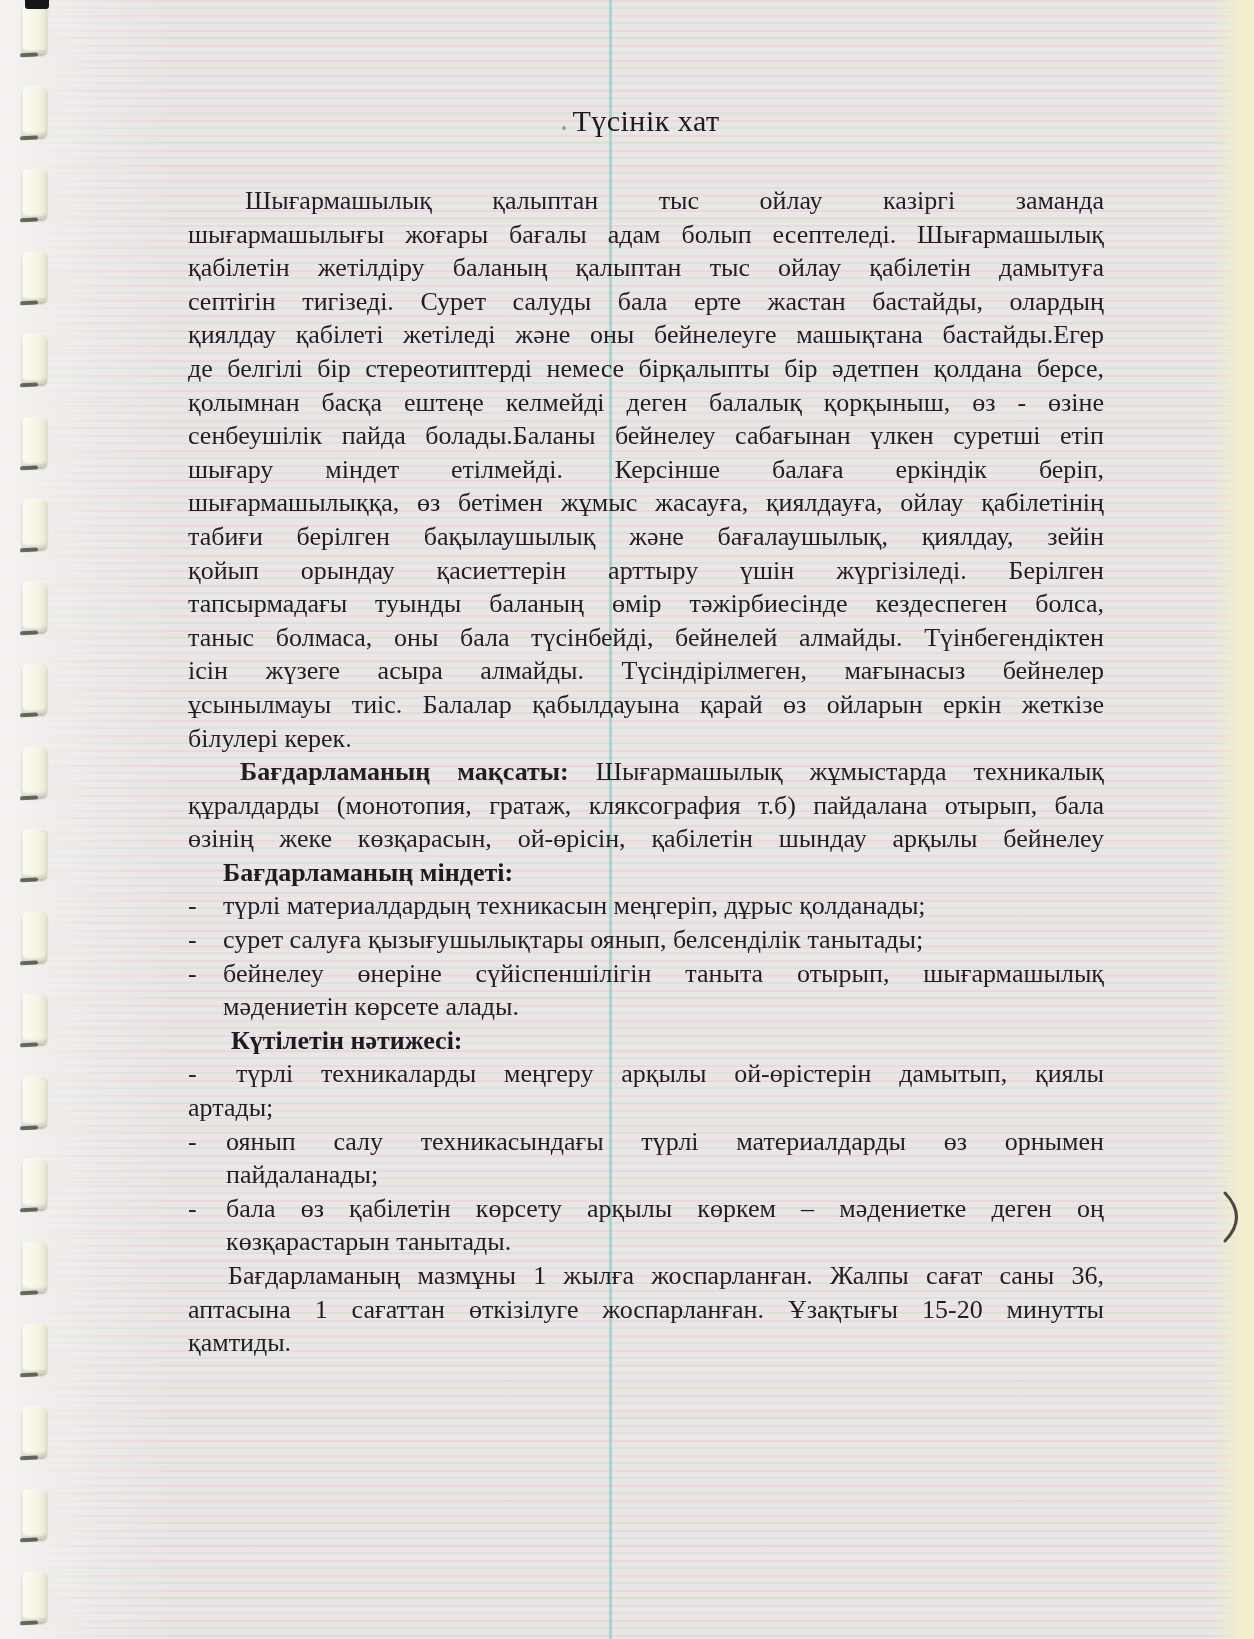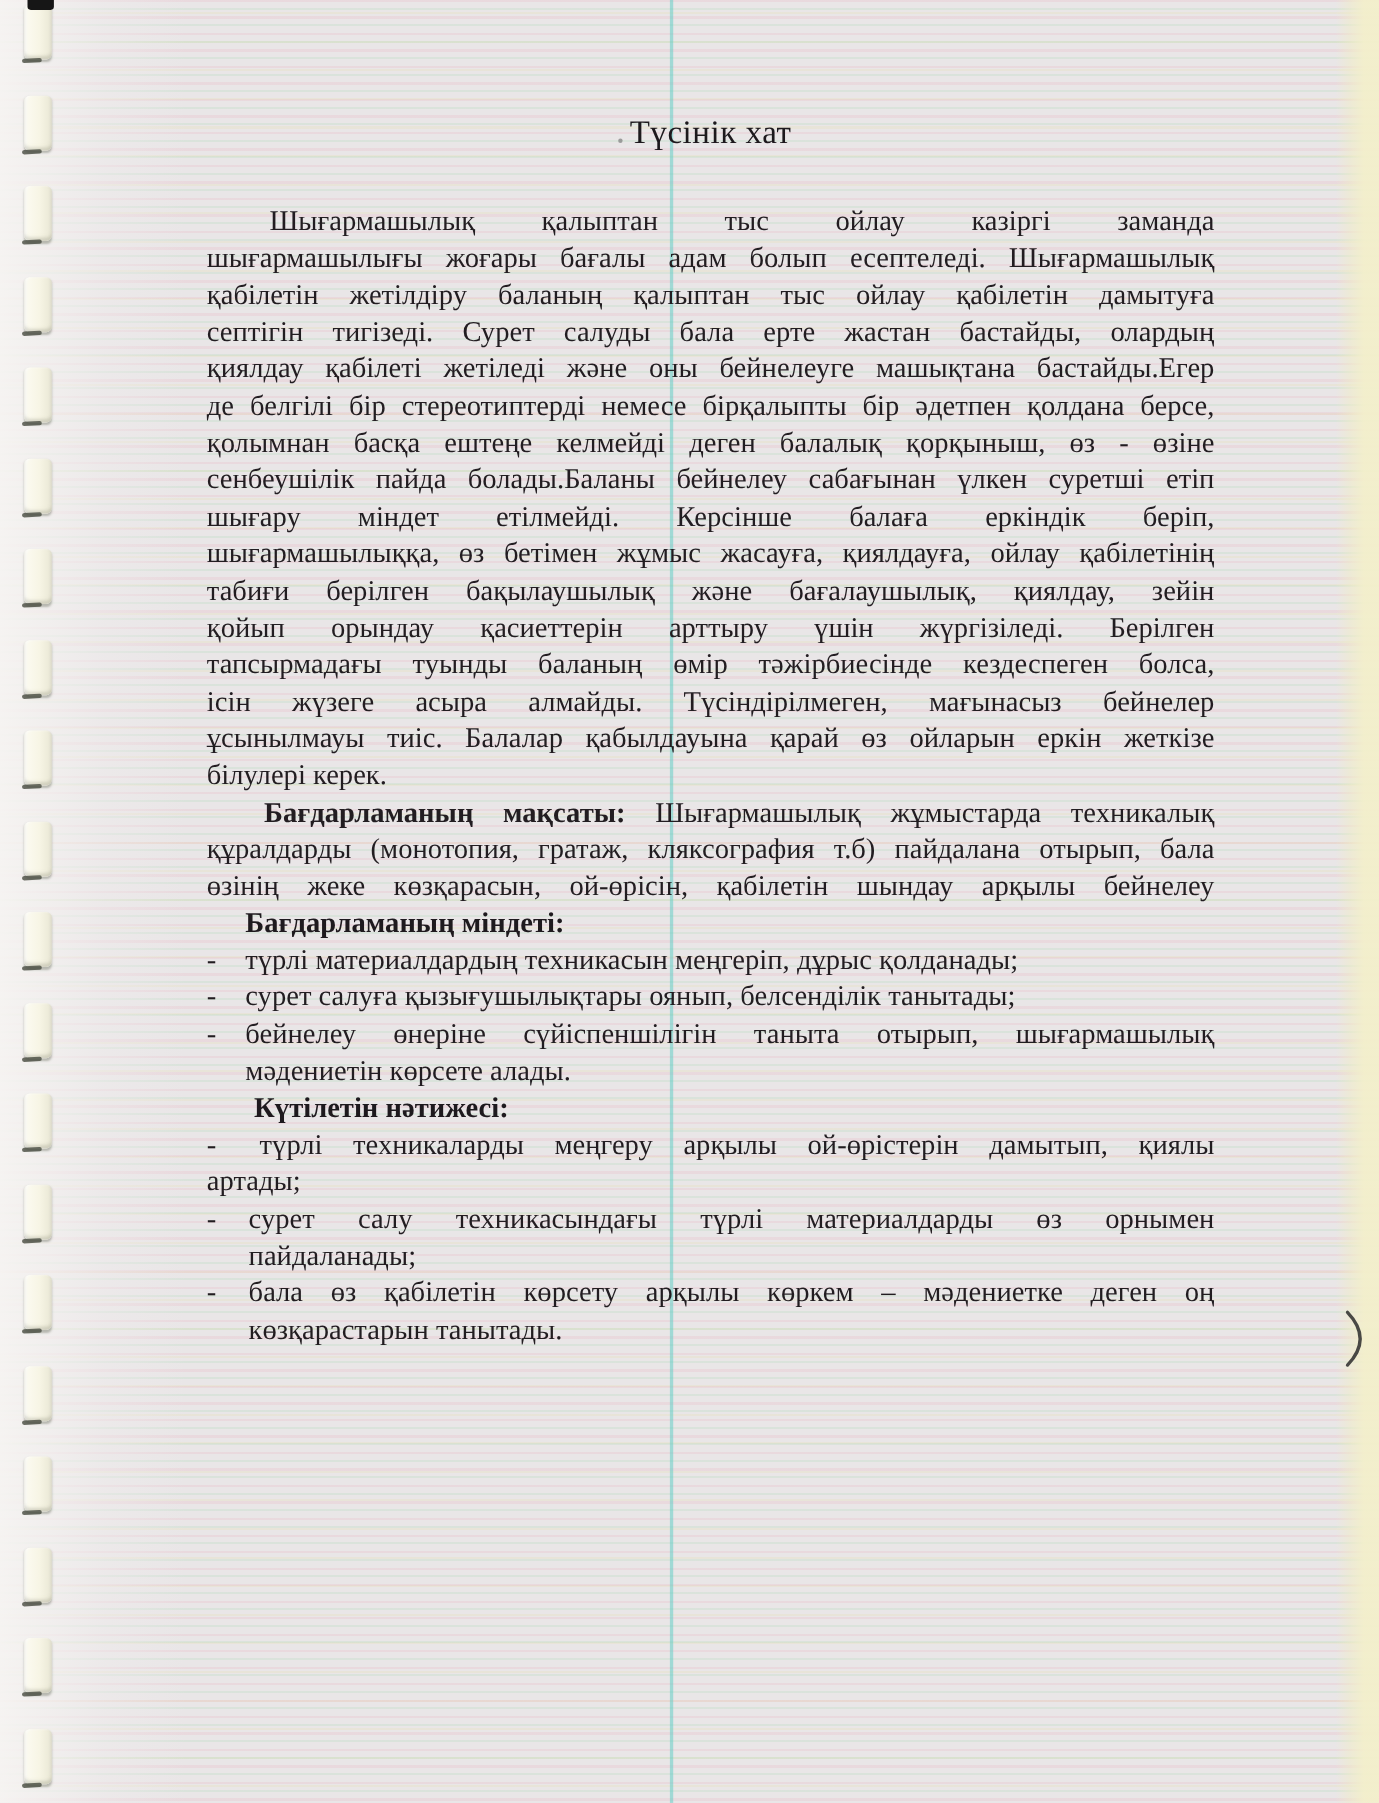--- a/index.html
+++ b/index.html
@@ -139,20 +139,21 @@
           <div class="line">септігін тигізеді. Сурет салуды бала ерте жастан бастайды, олардың</div>
           <div class="line">қиялдау қабілеті жетіледі және оны бейнелеуге машықтана бастайды.Егер</div>
           <div class="line">де белгілі бір стереотиптерді немесе бірқалыпты бір әдетпен қолдана берсе,</div>
           <div class="line">қолымнан басқа ештеңе келмейді деген балалық қорқыныш, өз - өзіне</div>
           <div class="line">сенбеушілік пайда болады.Баланы бейнелеу сабағынан үлкен суретші етіп</div>
           <div class="line">шығару міндет етілмейді. Керсінше балаға еркіндік беріп,</div>
           <div class="line">шығармашылыққа, өз бетімен жұмыс жасауға, қиялдауға, ойлау қабілетінің</div>
           <div class="line">табиғи берілген бақылаушылық және бағалаушылық, қиялдау, зейін</div>
           <div class="line">қойып орындау қасиеттерін арттыру үшін жүргізіледі. Берілген</div>
           <div class="line">тапсырмадағы туынды баланың өмір тәжірбиесінде кездеспеген болса,</div>
+          <div class="line">таныс болмаса, оны бала түсінбейді, бейнелей алмайды. Түінбегендіктен</div>
           <div class="line">ісін жүзеге асыра алмайды. Түсіндірілмеген, мағынасыз бейнелер</div>
           <div class="line">ұсынылмауы тиіс. Балалар қабылдауына қарай өз ойларын еркін жеткізе</div>
           <div class="line last">білулері керек.</div>
         </div>
         <div class="paragraph">
           <div class="line" style="text-indent: 52px;"><b>Бағдарламаның мақсаты:</b> Шығармашылық жұмыстарда техникалық</div>
           <div class="line">құралдарды (монотопия, гратаж, кляксография т.б) пайдалана отырып, бала</div>
           <div class="line">өзінің жеке көзқарасын, ой-өрісін, қабілетін шындау арқылы бейнелеу</div>
         </div>
         <div class="line heading" style="text-indent: 35px;">Бағдарламаның міндеті:</div>
@@ -170,27 +171,32 @@
           <div class="line last">мәдениетін көрсете алады.</div>
         </div>
         <div class="line heading" style="text-indent: 43px;">Күтілетін  нәтижесі:</div>
         <div class="item" style="padding-left: 48px;">
           <span class="dash">-</span>
           <div class="line">түрлі техникаларды меңгеру арқылы ой-өрістерін дамытып, қиялы</div>
           <div class="line last" style="margin-left: -48px;">артады;</div>
         </div>
         <div class="item" style="padding-left: 38px;">
           <span class="dash">-</span>
-          <div class="line">сурет салу техникасындағы түрлі материалдарды өз орнымен</div>
+          <div class="line">оянып салу техникасындағы түрлі материалдарды өз орнымен</div>
           <div class="line last">пайдаланады;</div>
         </div>
         <div class="item" style="padding-left: 38px;">
           <span class="dash">-</span>
           <div class="line">бала өз қабілетін көрсету арқылы көркем – мәдениетке деген оң</div>
           <div class="line last">көзқарастарын танытады.</div>
+        </div>
+        <div class="paragraph">
+          <div class="line" style="text-indent: 40px;">Бағдарламаның мазмұны 1 жылға жоспарланған. Жалпы сағат саны 36,</div>
+          <div class="line">аптасына 1 сағаттан өткізілуге жоспарланған. Ұзақтығы 15-20 минутты</div>
+          <div class="line last">қамтиды.</div>
         </div>
       </div>
   </div>
 
   <svg class="paren" width="30" height="54" viewBox="0 0 30 54">
     <path d="M4 3 Q 27 27 4 51" fill="none" stroke="#2b2b2b" stroke-width="3" stroke-linecap="round" opacity="0.85"></path>
   </svg>
 </div>
 
 </body></html>

